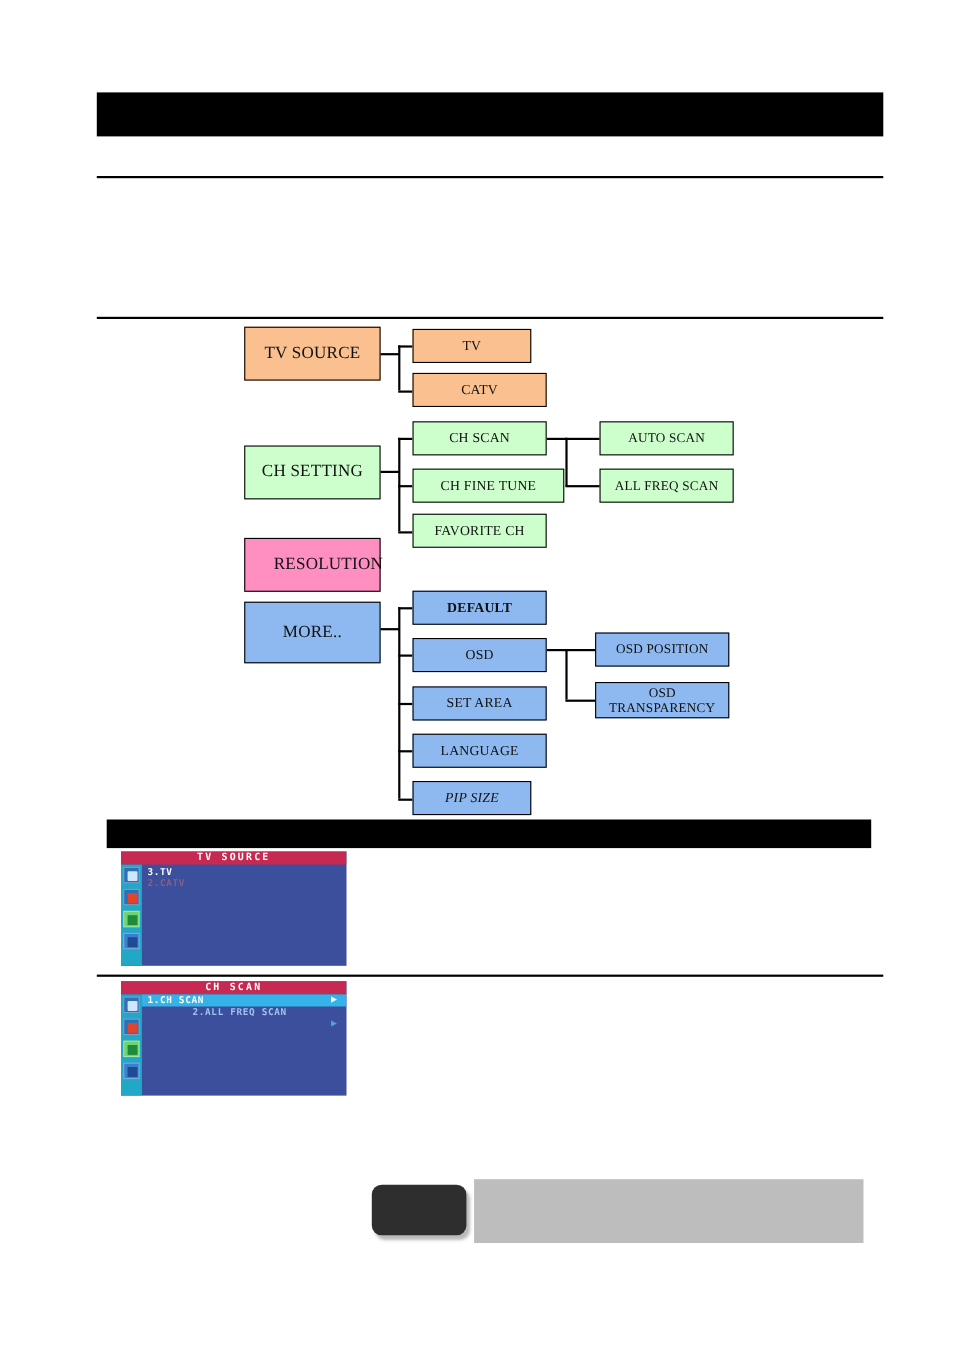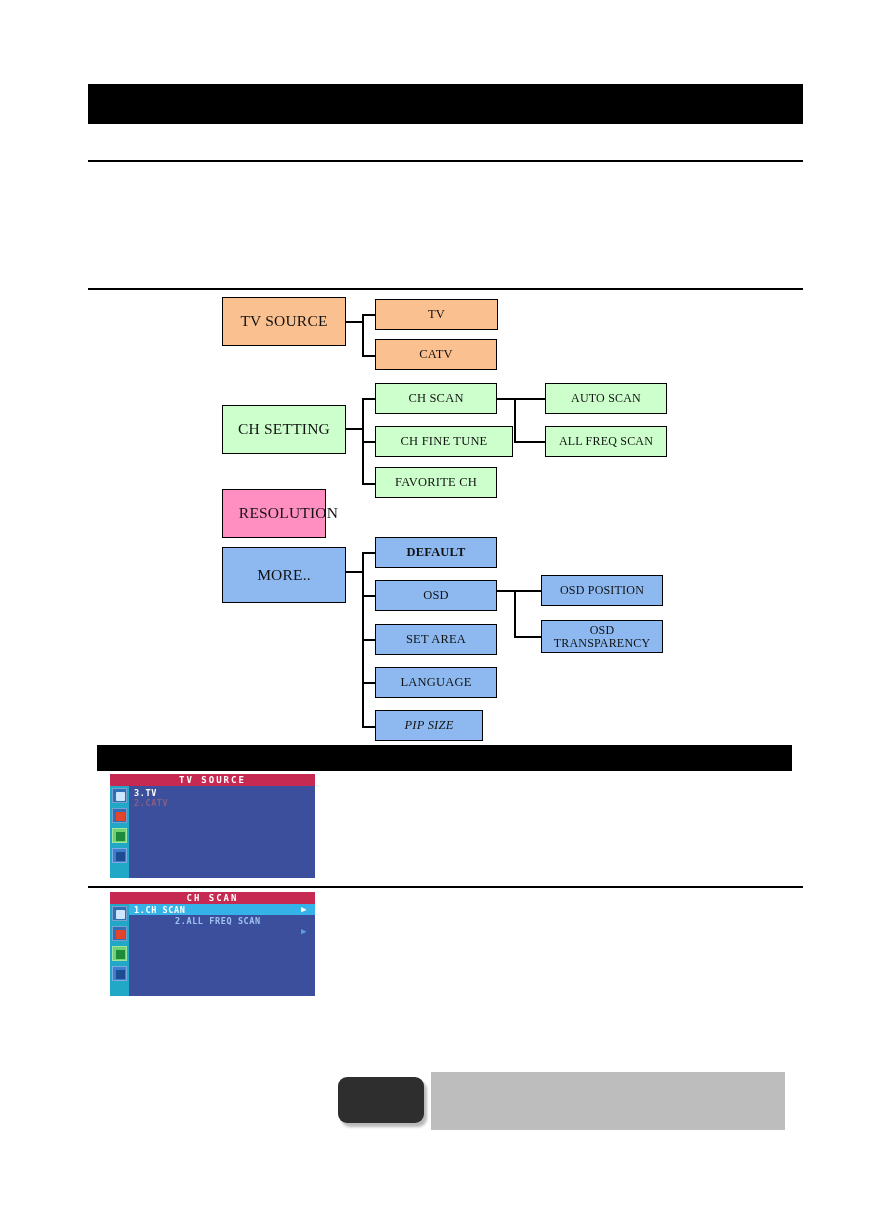--- a/index.html
+++ b/index.html
@@ -173,24 +173,24 @@
   <div class="ln ln-h" style="left:362px; top:682px; width:13px;"></div>
   <div class="ln ln-h" style="left:362px; top:726px; width:13px;"></div>
 
   <div class="ln ln-h" style="left:497px; top:590px; width:18px;"></div>
   <div class="ln ln-v" style="left:514px; top:590px; height:46px;"></div>
   <div class="ln ln-h" style="left:514px; top:590px; width:28px;"></div>
   <div class="ln ln-h" style="left:514px; top:636px; width:28px;"></div>
 
   <div class="abs node lvl1 c-orange" style="left:222px; top:297px; width:124px; height:49px;">TV SOURCE</div>
   <div class="abs node lvl1 c-green" style="left:222px; top:405px; width:124px; height:49px;">CH SETTING</div>
-  <div class="abs node lvl1 c-pink" style="left:222px; top:489px; width:104px; height:49px;padding-left:29px;">RESOLUTION</div>
+  <div class="abs node lvl1 c-pink" style="left:222px; top:489px; width:124px; height:49px;padding-left:29px;">RESOLUTION</div>
   <div class="abs node lvl1 c-blue" style="left:222px; top:547px; width:124px; height:56px;">MORE..</div>
 
-  <div class="abs node lvl2 c-orange" style="left:375px; top:299px; width:123px; height:31px;">TV</div>
+  <div class="abs node lvl2 c-orange" style="left:375px; top:299px; width:108px; height:31px;">TV</div>
   <div class="abs node lvl2 c-orange" style="left:375px; top:339px; width:122px; height:31px;">CATV</div>
 
   <div class="abs node lvl2 c-green" style="left:375px; top:383px; width:122px; height:31px;">CH SCAN</div>
   <div class="abs node lvl2 c-green" style="left:375px; top:426px; width:138px; height:31px;">CH FINE TUNE</div>
   <div class="abs node lvl2 c-green" style="left:375px; top:467px; width:122px; height:31px;text-align:right;">FAVORITE CH</div>
 
   <div class="abs node lvl3 c-green" style="left:545px; top:383px; width:122px; height:31px;">AUTO SCAN</div>
   <div class="abs node lvl3 c-green" style="left:545px; top:426px; width:122px; height:31px;">ALL FREQ SCAN</div>
 
   <div class="abs node lvl2 c-blue" style="left:375px; top:537px; width:122px; height:31px;font-weight:bold;">DEFAULT</div>

